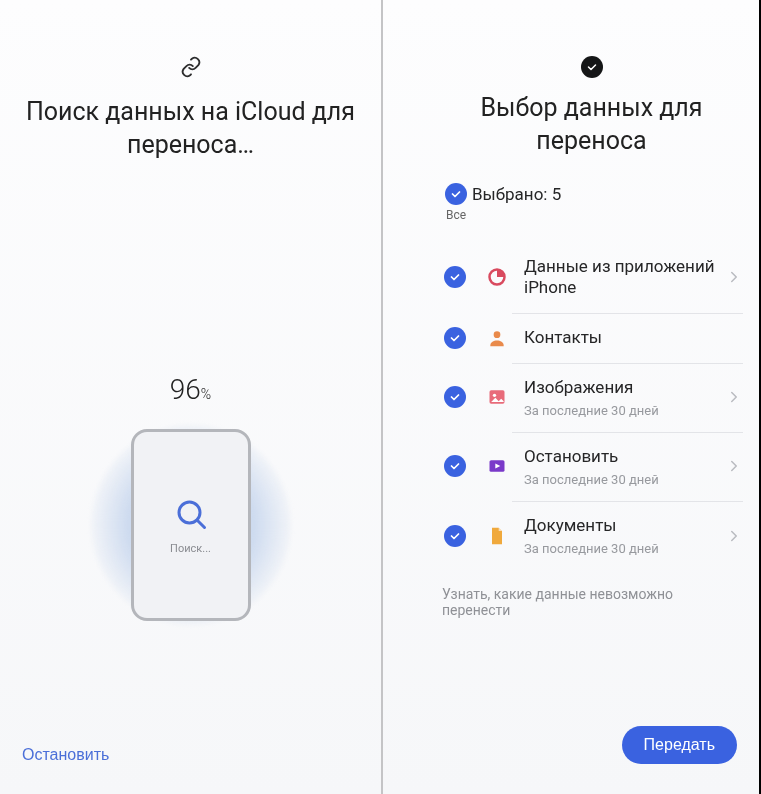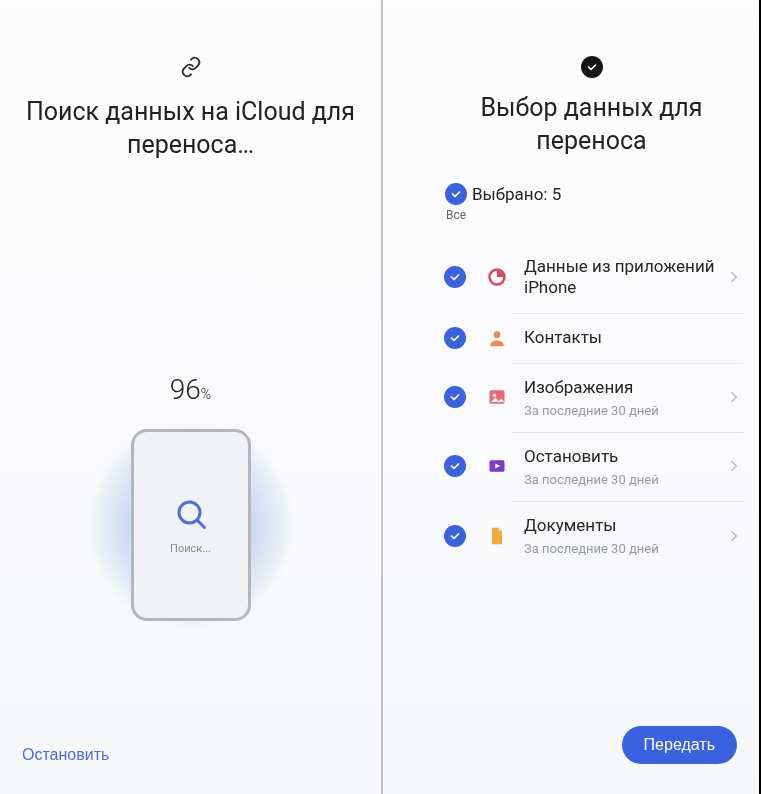--- a/index.html
+++ b/index.html
@@ -266,20 +266,21 @@
             <div class="item-text">
               <div class="item-label">Документы</div>
               <div class="item-sub">За последние 30 дней</div>
             </div>
             <span class="chevron"><svg viewBox="0 0 24 24" fill="none" stroke="#b9bbc0" stroke-width="2" stroke-linecap="round" stroke-linejoin="round">
                 <polyline points="9 6 15 12 9 18"></polyline>
               </svg></span>
           </div>
         </div>
 
+      <a class="info-link">Узнать, какие данные невозможно перенести</a>
     </div>
 
     <div class="bottom-bar" style="justify-content:flex-end;">
       <button class="pill-button">Передать</button>
     </div>
   </div>
 
 </div>
 
 </body></html>

